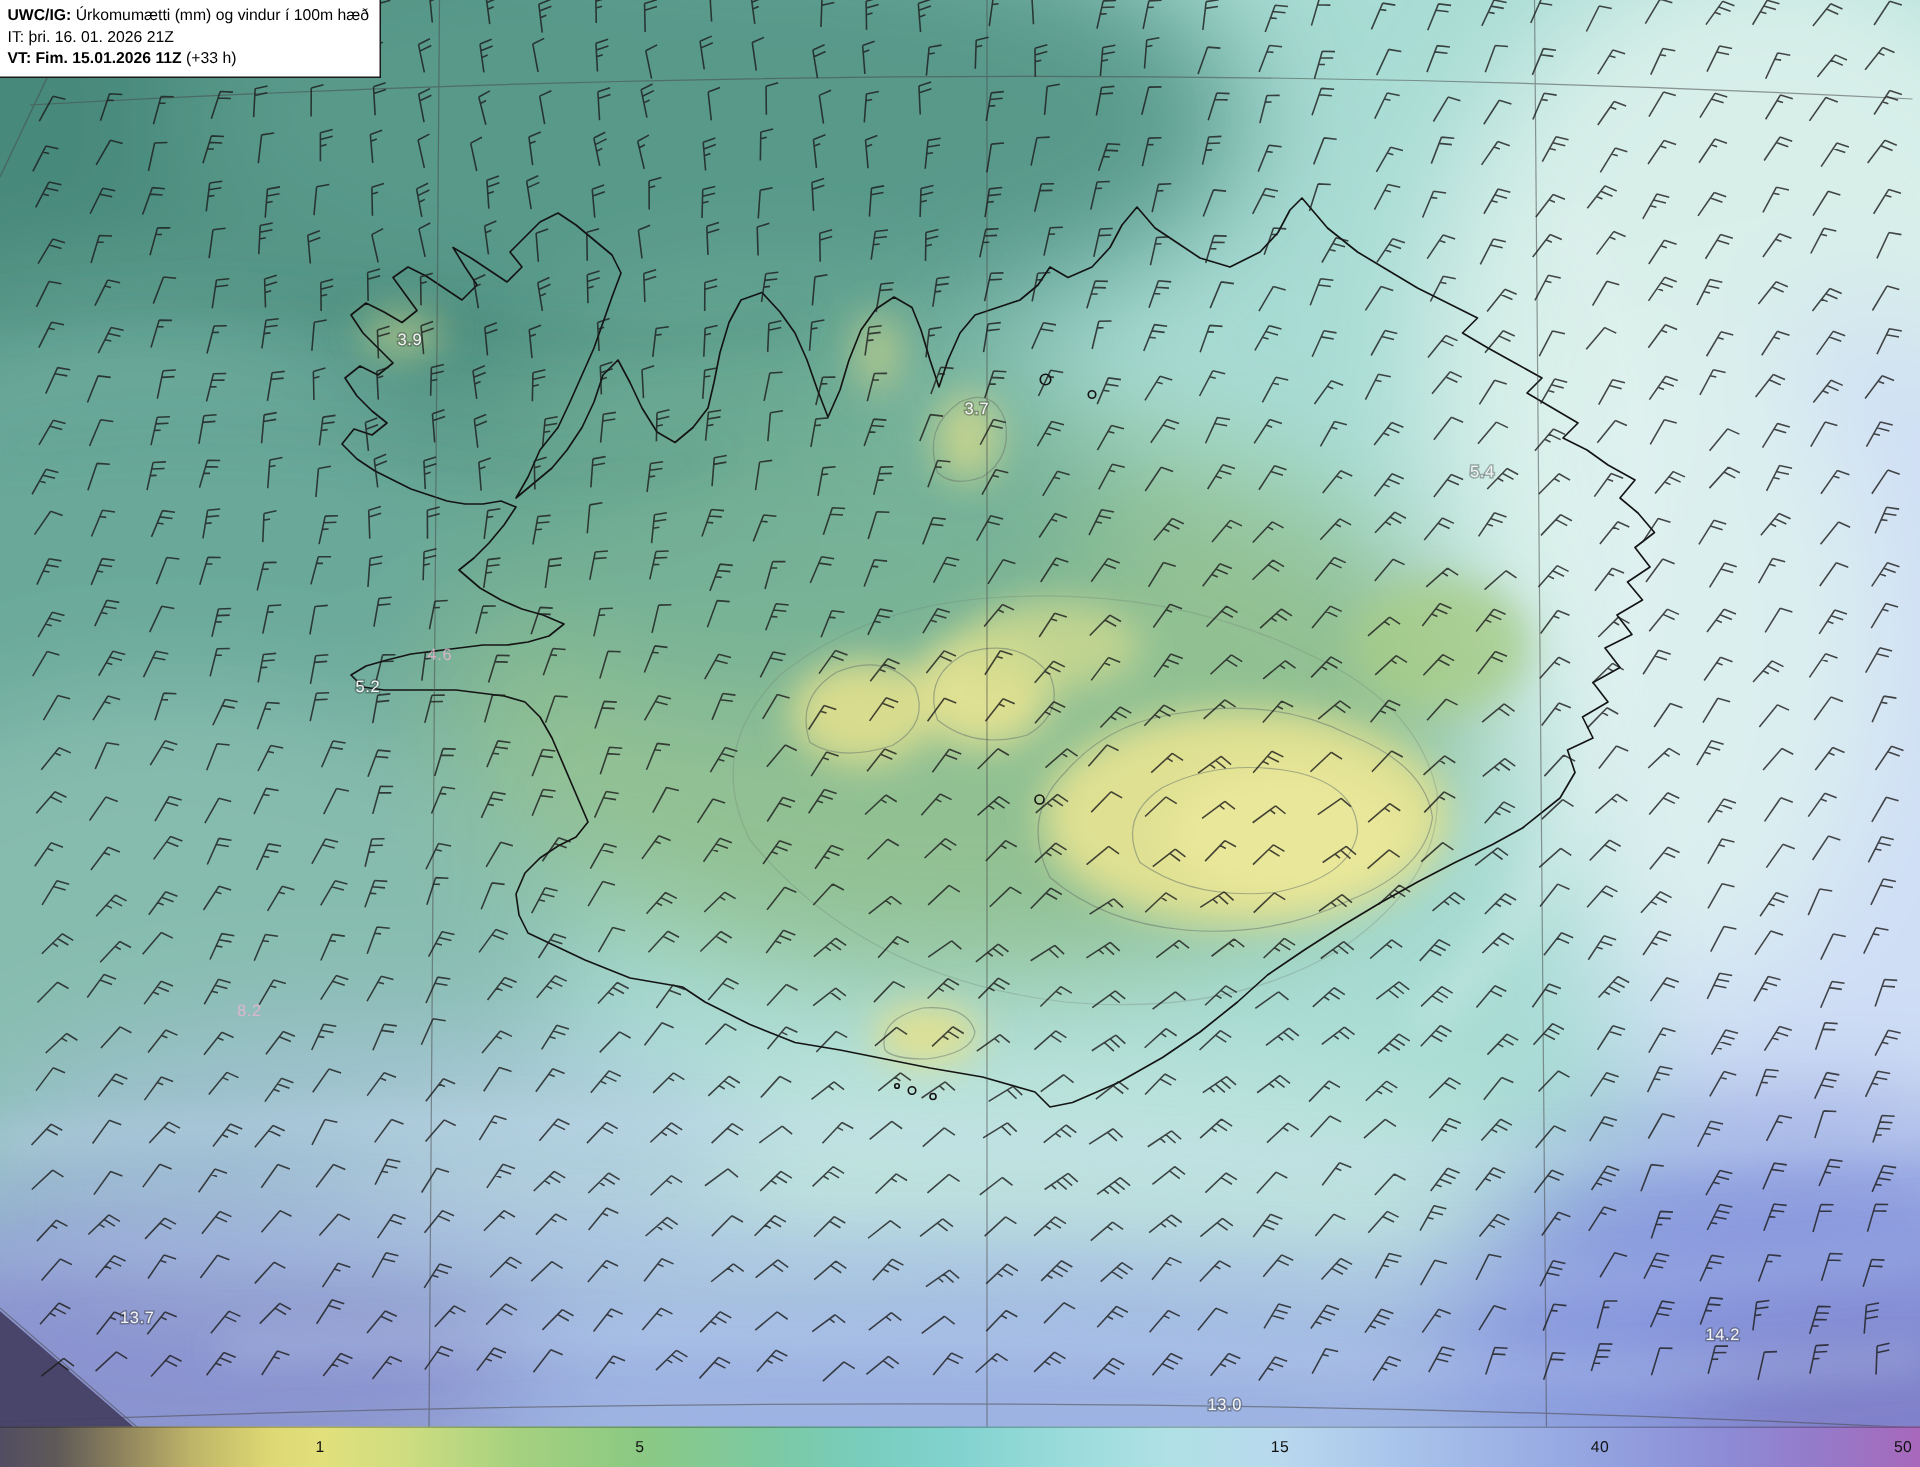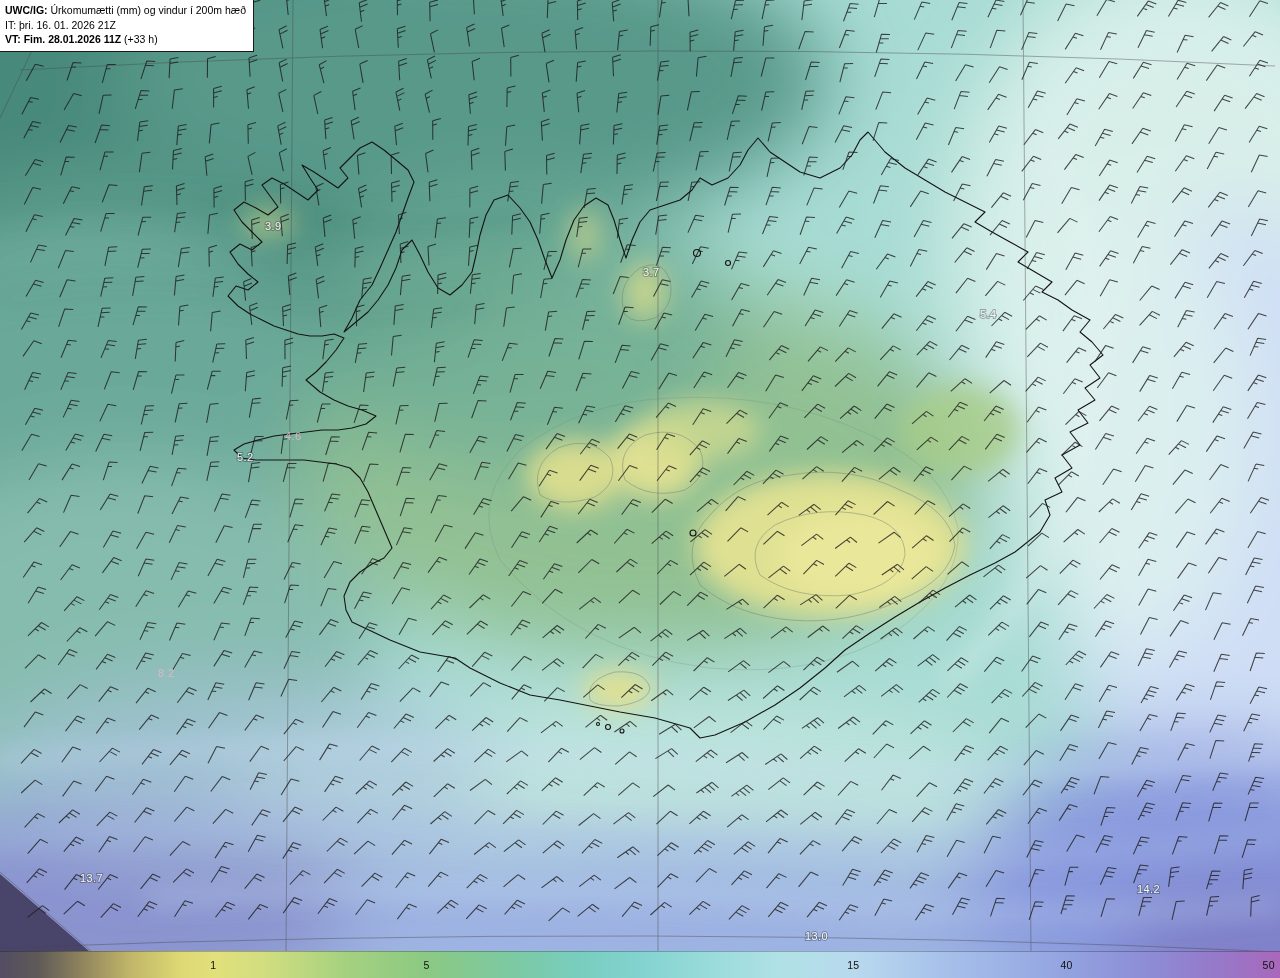--- a/index.html
+++ b/index.html
@@ -128,23 +128,23 @@
         <text x="237" y="461" class="vlabel" fill="#f4f4f4" stroke="rgba(40,40,40,.35)" stroke-width="2" paint-order="stroke">5.2</text>
         <text x="285" y="440" class="vlabel" fill="#e9b6cf" opacity=".85">4.6</text>
         <text x="158" y="677" class="vlabel" fill="#e9b6cf" opacity=".85">8.2</text>
         <text x="80" y="882" class="vlabel" fill="#f4f4f4" stroke="rgba(40,40,40,.35)" stroke-width="2" paint-order="stroke">13.7</text>
         <text x="1137" y="893" class="vlabel" fill="#f4f4f4" stroke="rgba(40,40,40,.35)" stroke-width="2" paint-order="stroke">14.2</text>
         <text x="805" y="940" class="vlabel" fill="#f4f4f4" stroke="rgba(40,40,40,.35)" stroke-width="2" paint-order="stroke">13.0</text>
       </g>
   </svg>
 
   <div class="title-box">
-    <div><b>UWC/IG:</b><span> Úrkomumætti (mm) og vindur í 200m hæð</span></div>
+    <div><b>UWC/IG:</b><span> Úrkomumætti (mm) og vindur í 100m hæð</span></div>
     <div>IT: þri. 16. 01. 2026 21Z</div>
-    <div><b>VT: Fim. 28.01.2026 11Z</b><span> (+33 h)</span></div>
+    <div><b>VT: Fim. 15.01.2026 11Z</b><span> (+33 h)</span></div>
   </div>
 
   <div class="colorbar" id="colorbar" style="background: linear-gradient(to right, rgb(82, 77, 98) 0%, rgb(95, 90, 88) 3%, rgb(138, 127, 92) 6%, rgb(191, 180, 104) 10%, rgb(221, 216, 115) 14%, rgb(226, 224, 123) 16.7%, rgb(207, 221, 128) 21%, rgb(165, 209, 127) 27%, rgb(139, 201, 131) 33.3%, rgb(124, 201, 162) 40%, rgb(120, 205, 189) 45%, rgb(130, 211, 208) 50%, rgb(156, 220, 220) 56%, rgb(176, 225, 229) 61%, rgb(185, 217, 238) 66.7%, rgb(166, 192, 234) 74%, rgb(147, 163, 224) 83.3%, rgb(141, 139, 213) 90%, rgb(150, 121, 201) 95%, rgb(168, 104, 187) 100%);">
       <span class="tick" style="left: 16.67%;">1</span>
       <span class="tick" style="left: 33.33%;">5</span>
       <span class="tick" style="left: 50%; margin-top: 38px;">10</span>
       <span class="tick" style="left: 66.67%;">15</span>
       <span class="tick" style="left: 83.33%;">40</span>
       <span class="tick last" style="left: 99.6%;">50</span>
     </div>

